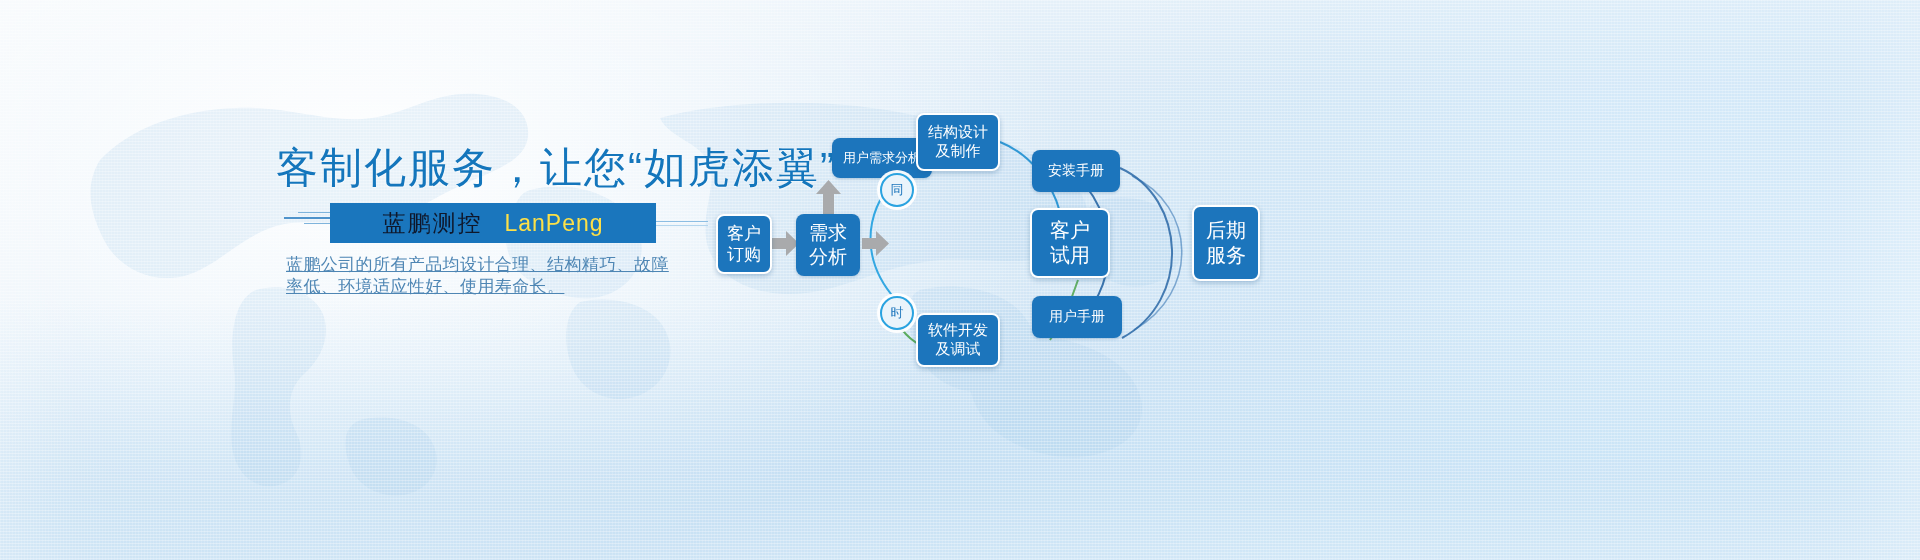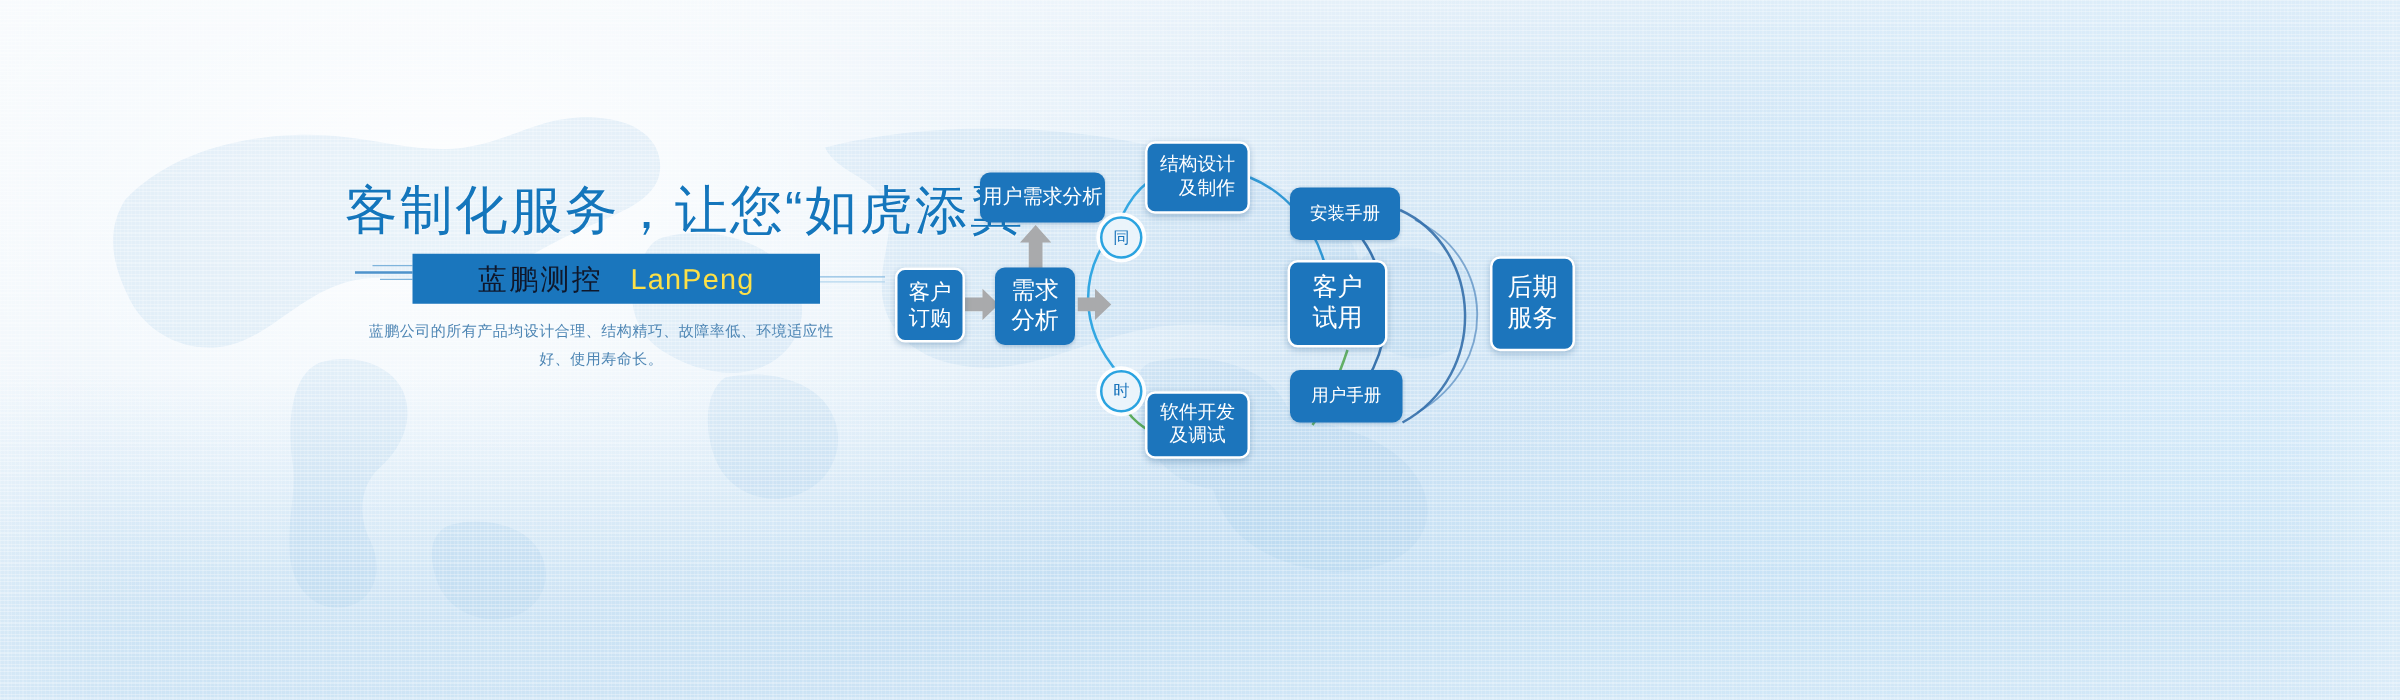--- a/index.html
+++ b/index.html
@@ -137,25 +137,25 @@
     margin-bottom:3px;
   }
   .tagline-right i:nth-child(1){width:52px;}
   .tagline-right i:nth-child(2){width:52px;background:#b4d6ee;}
 
   .desc {
     position: absolute;
     left: 286px;
     top: 254px;
     width: 390px;
-    text-align: center;
     color: #4e86b4;
-    font-size: 12px;
+    font-size: 17px;
     line-height: 22px;
     letter-spacing: 0.4px;
+    text-decoration: underline;
   }
   .desc .l2 { padding-left: 6px; }
 
   
   .flow { position: absolute; inset: 0; pointer-events: none; }
 
   .node {
     position: absolute;
     background: #1c75bc;
     color: #ffffff;
@@ -167,24 +167,24 @@
     line-height: 1.24;
     box-shadow: 0 1px 3px rgba(26,86,140,0.25);
     pointer-events: auto;
     box-sizing: border-box;
   }
   .node.ring {
     border: 2px solid #ffffff;
     box-shadow: 0 2px 5px rgba(26,86,140,0.3);
   }
 
-  .n-user-req   { left: 784px;  top: 138px; width: 100px; height: 40px; font-size: 16px; }
+  .n-user-req   { left: 832px;  top: 138px; width: 100px; height: 40px; font-size: 13px; }
   .n-order      { left: 716px;  top: 214px; width: 56px;  height: 60px; font-size: 17px; }
   .n-analysis   { left: 796px;  top: 214px; width: 64px;  height: 62px; font-size: 19px; align-items: center; }
-  .n-struct     { left: 916px;  top: 113px; width: 84px;  height: 58px; font-size: 15px; text-align: right; }
+  .n-struct     { left: 916px;  top: 113px; width: 84px;  height: 58px; font-size: 15px; }
   .n-software   { left: 916px;  top: 313px; width: 84px;  height: 54px; font-size: 15px; }
   .n-install    { left: 1032px; top: 150px; width: 88px;  height: 42px; font-size: 14px; }
   .n-trial      { left: 1030px; top: 208px; width: 80px;  height: 70px; font-size: 20px; }
   .n-manual     { left: 1032px; top: 296px; width: 90px;  height: 42px; font-size: 14px; }
   .n-after      { left: 1192px; top: 205px; width: 68px;  height: 76px; font-size: 20px; }
 
   
   .arrow {
     position: absolute;
     pointer-events: none;

